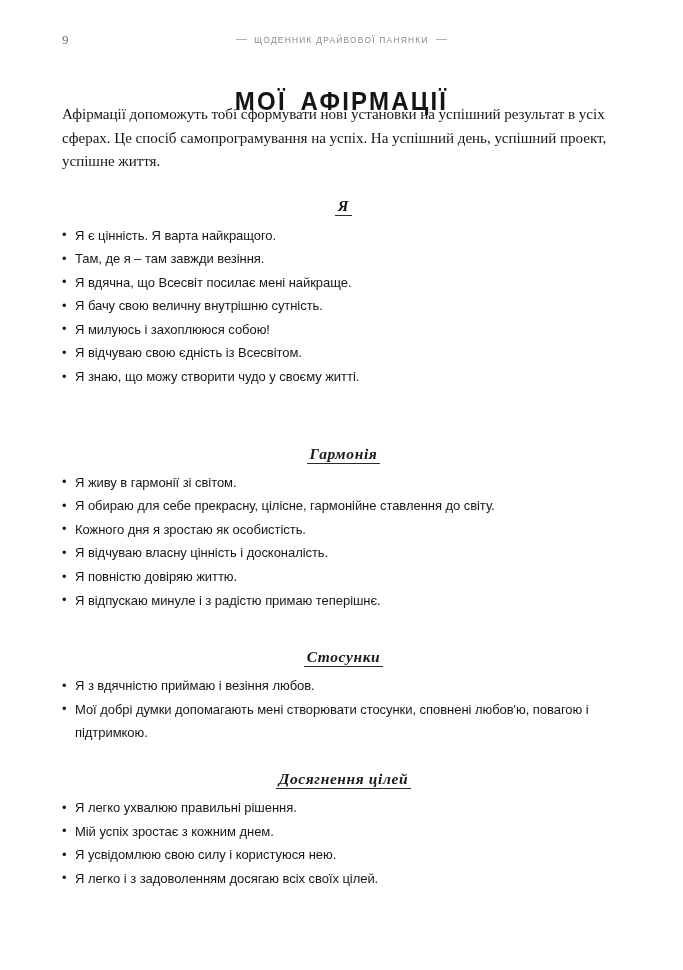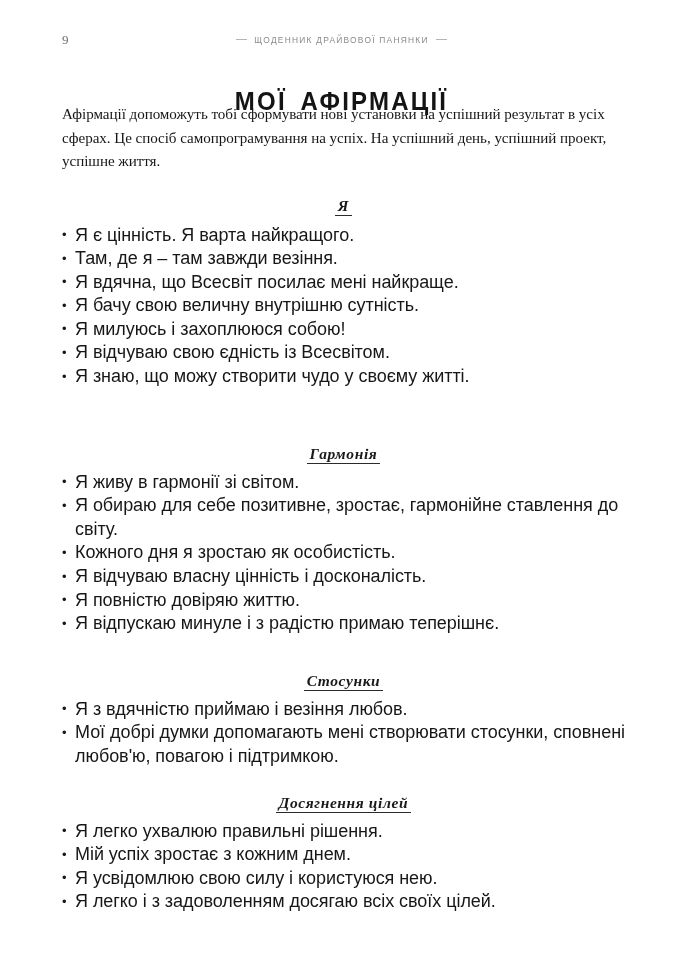--- a/index.html
+++ b/index.html
@@ -112,21 +112,21 @@
   }
 
   .bullets {
     list-style: none;
     margin: 0;
     padding: 0;
   }
   .bullets li {
     position: relative;
     padding-left: 13px;
-    font-size: 18px;
+    font-size: 13px;
     line-height: 23.6px;
     color: #171717;
     letter-spacing: -0.05px;
   }
   .bullets li::before {
     content: "\2022";
     position: absolute;
     left: 0;
     top: -0.5px;
     font-size: 13px;
@@ -173,21 +173,21 @@
         <li>Я милуюсь і захоплююся собою!</li>
         <li>Я відчуваю свою єдність із Всесвітом.</li>
         <li>Я знаю, що можу створити чудо у своєму житті.</li>
       </ul>
     </section>
 
     <section class="section sec-harmoniya">
       <h2 class="section-heading"><span class="u">Гармонія</span></h2>
       <ul class="bullets">
         <li>Я живу в гармонії зі світом.</li>
-        <li>Я обираю для себе позитивне, зростає, гармонійне ставлення до світу.</li>
+        <li>Я обираю для себе прекрасну, цілісне, гармонійне ставлення до світу.</li>
         <li>Кожного дня я зростаю як особистість.</li>
         <li>Я відчуваю власну цінність і досконалість.</li>
         <li>Я повністю довіряю життю.</li>
         <li>Я відпускаю минуле і з радістю примаю теперішнє.</li>
       </ul>
     </section>
 
     <section class="section sec-stosunky">
       <h2 class="section-heading"><span class="u">Стосунки</span></h2>
       <ul class="bullets">

